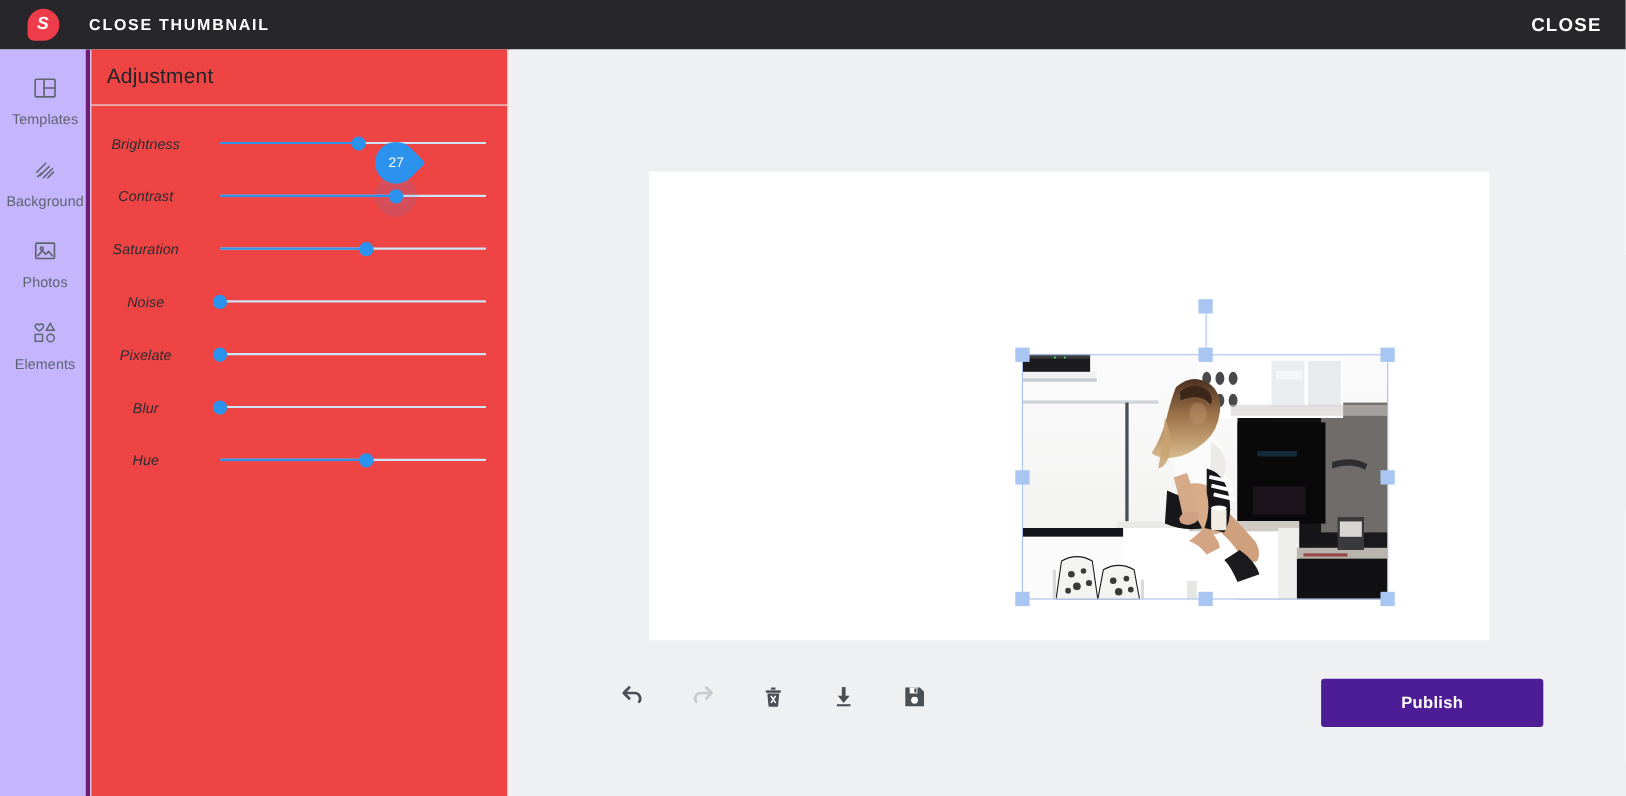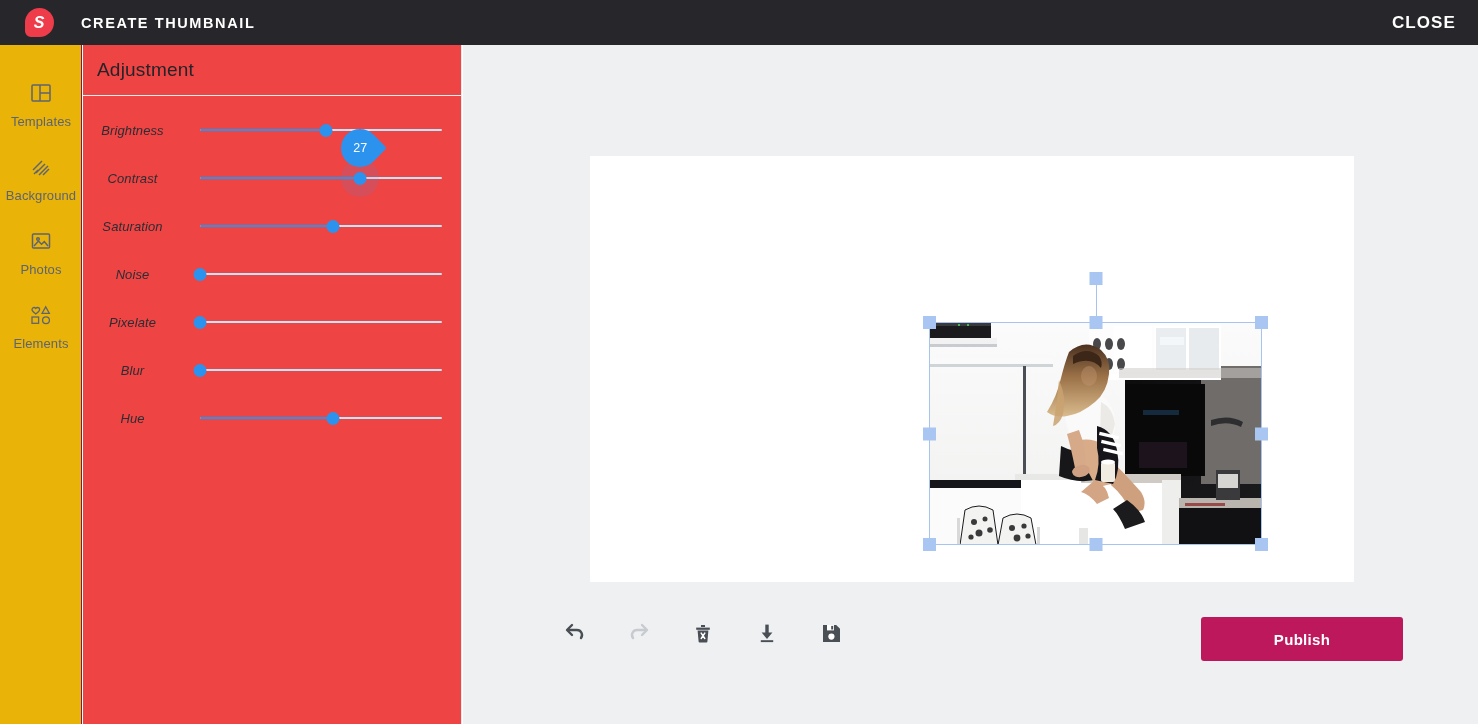--- a/index.html
+++ b/index.html
@@ -78,23 +78,23 @@
     border: none;
     font-family: inherit;
   }
 
   
   .rail {
     position: absolute;
     top: 45px; left: 0;
     width: 82px;
     height: 679px;
-    background: #eab308;
-    border-right: 1px solid #701a75;
-    padding-top: 21px;
+    background: #c4b5fd;
+    border-right: 4px solid #701a75;
+    padding-top: 8px;
   }
   .rail-item {
     width: 82px;
     height: 74px;
     display: flex;
     flex-direction: column;
     align-items: center;
     justify-content: center;
     cursor: pointer;
     color: #5d6472;
@@ -286,42 +286,42 @@
     cursor: pointer;
     background: transparent; border: none;
   }
   .publish-btn {
     position: absolute;
     right: 75px;
     top: 572px;
     width: 202px;
     height: 44px;
     border-radius: 3px;
-    background: #be185d;
+    background: #4c1d95;
     color: #ffffff;
     font-size: 15px;
     font-weight: bold;
     letter-spacing: 0.3px;
     border: none;
     cursor: pointer;
     font-family: inherit;
   }
 </style>
 </head>
 <body>
 
 <div id="app">
 
   <div class="topbar">
     <div class="logo-wrap">
       <div class="logo">
         <span>S</span>
       </div>
     </div>
-    <div class="app-title">CREATE THUMBNAIL</div>
+    <div class="app-title">CLOSE THUMBNAIL</div>
     <button class="close-btn">CLOSE</button>
   </div>
 
   <div class="rail">
 
     <div class="rail-item">
       <span class="ri-icon">
         <svg width="24" height="24" viewBox="0 0 24 24" fill="none" stroke="#5d6472" stroke-width="1.5">
           <rect x="3" y="4" width="18" height="16" rx="1"></rect>
           <line x1="11" y1="4" x2="11" y2="20"></line>

